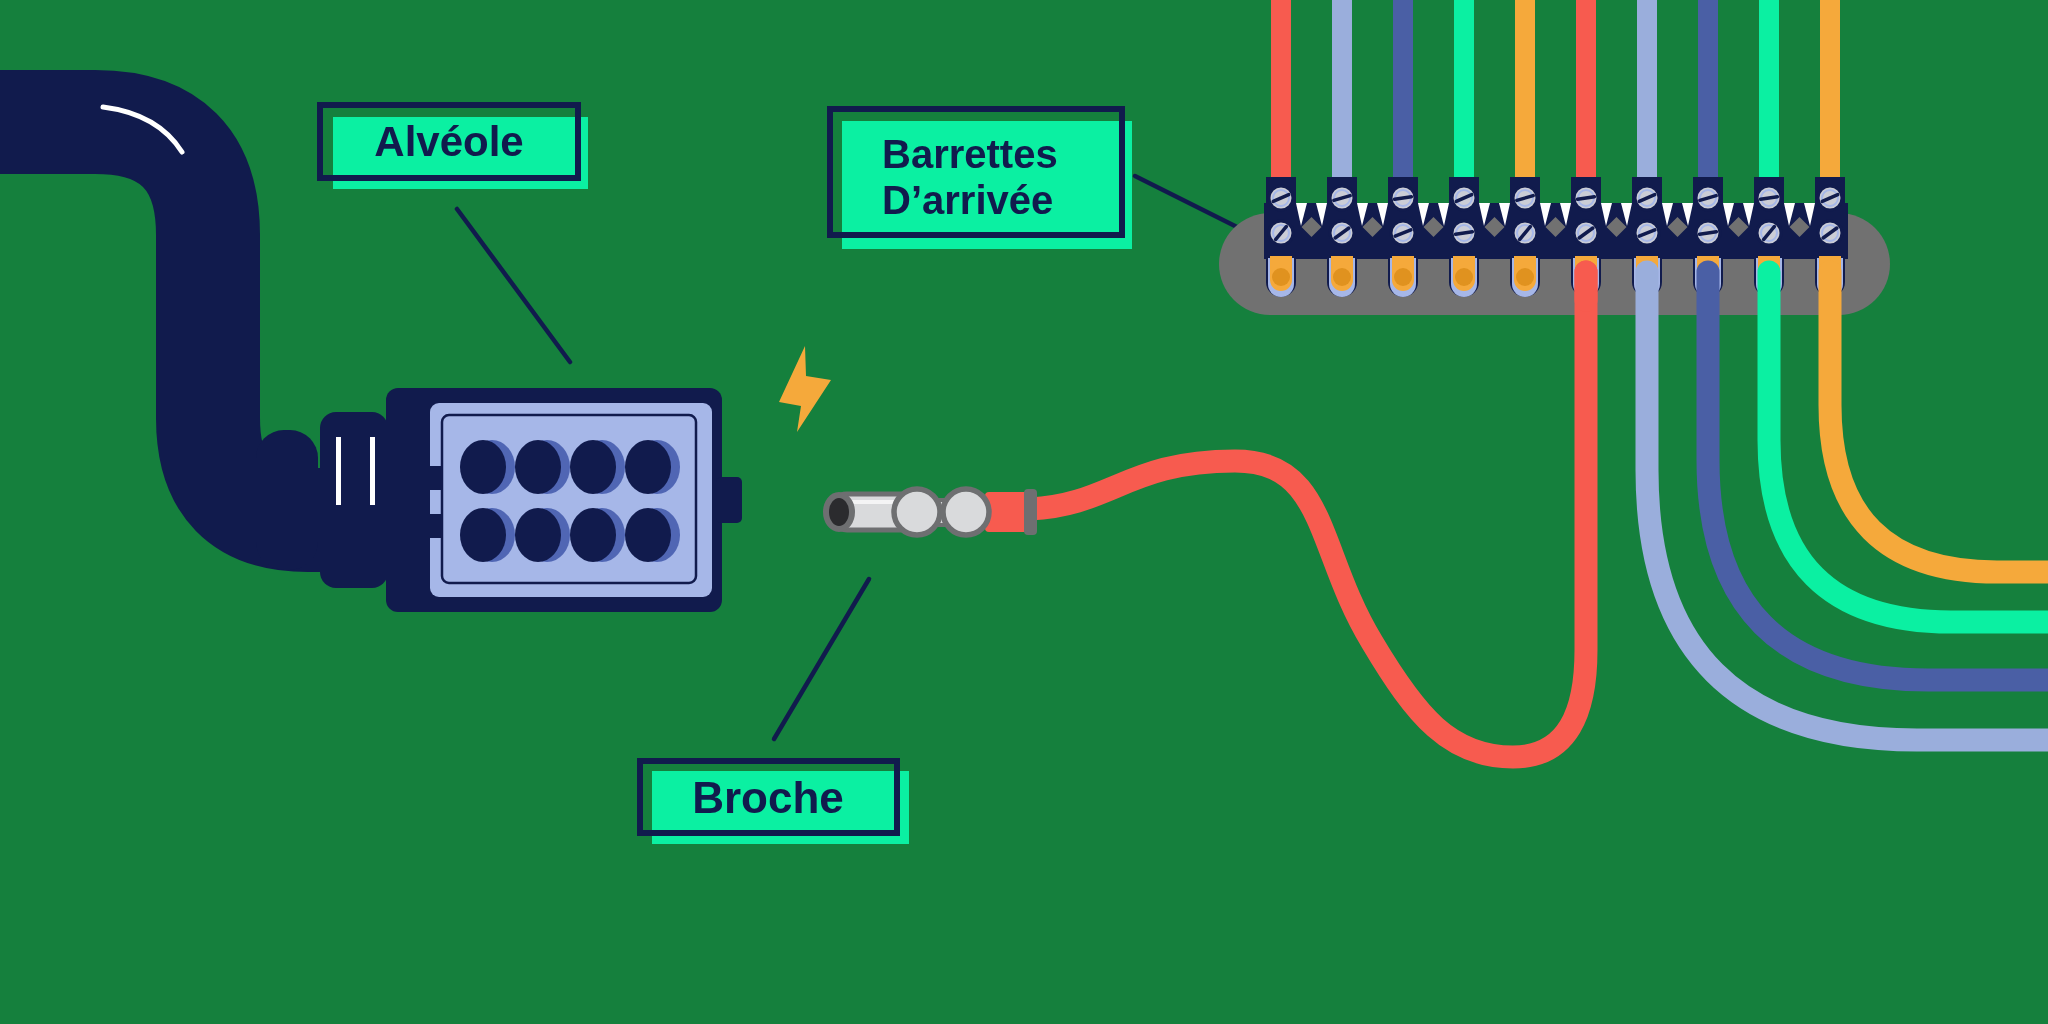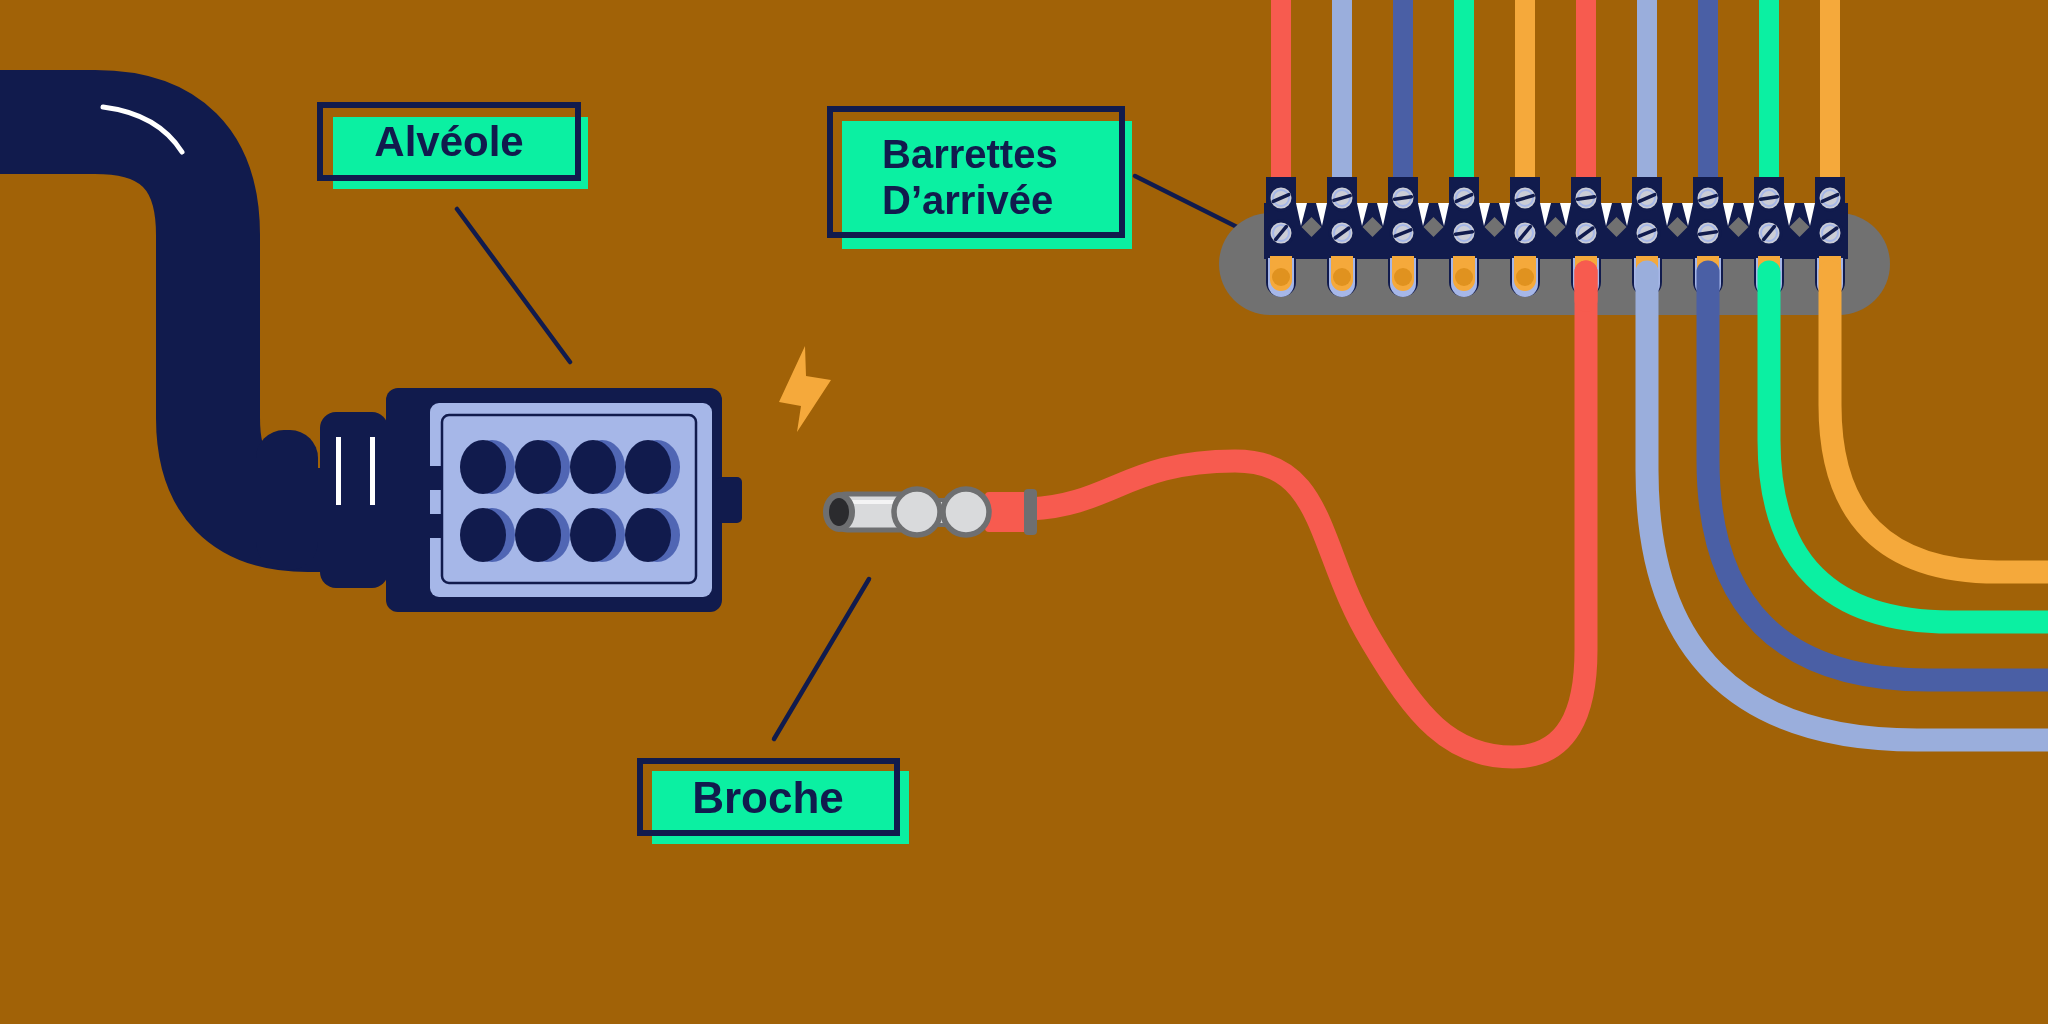--- a/index.html
+++ b/index.html
@@ -1,16 +1,16 @@
 <!DOCTYPE html>
 <html><head>
 <meta charset="utf-8">
 <style>
   html,body{margin:0;padding:0;background:#ffffff;}
-  .stage{width:2048px;height:1024px;overflow:hidden;position:relative;background:#a16207;}
+  .stage{width:2048px;height:1024px;overflow:hidden;position:relative;background:#15803d;}
   svg{display:block;}
   text{font-family:"Liberation Sans", sans-serif;font-weight:700;}
 </style>
 </head>
 <body>
 
 <div class="stage">
 <svg id="scene" width="2048" height="1024" viewBox="0 0 2048 1024">
 
   <path d="M -30 122 L 95 122 Q 208 122 208 235 L 208 418 Q 208 520 308 520 L 342 520" fill="none" stroke="#111B4D" stroke-width="104"></path>

